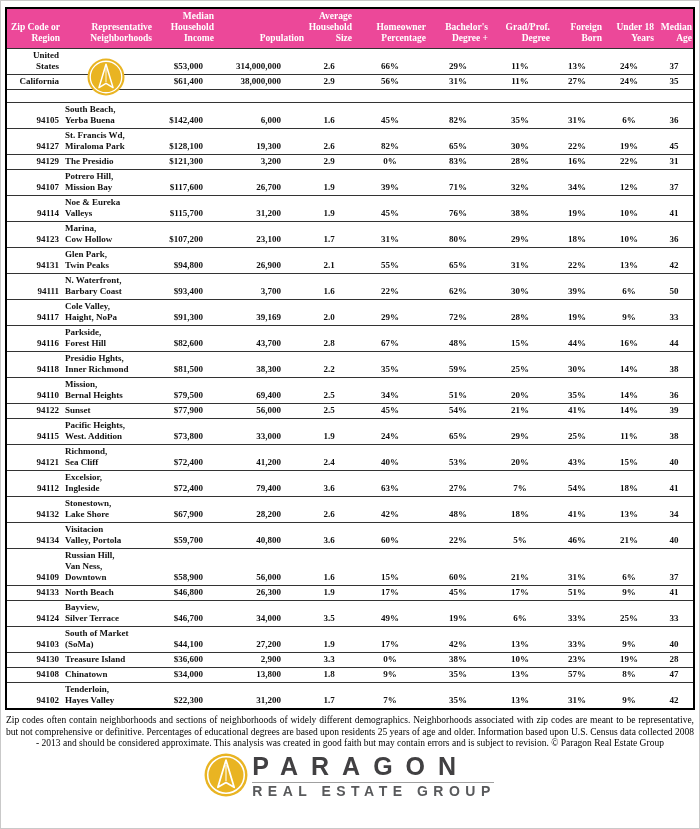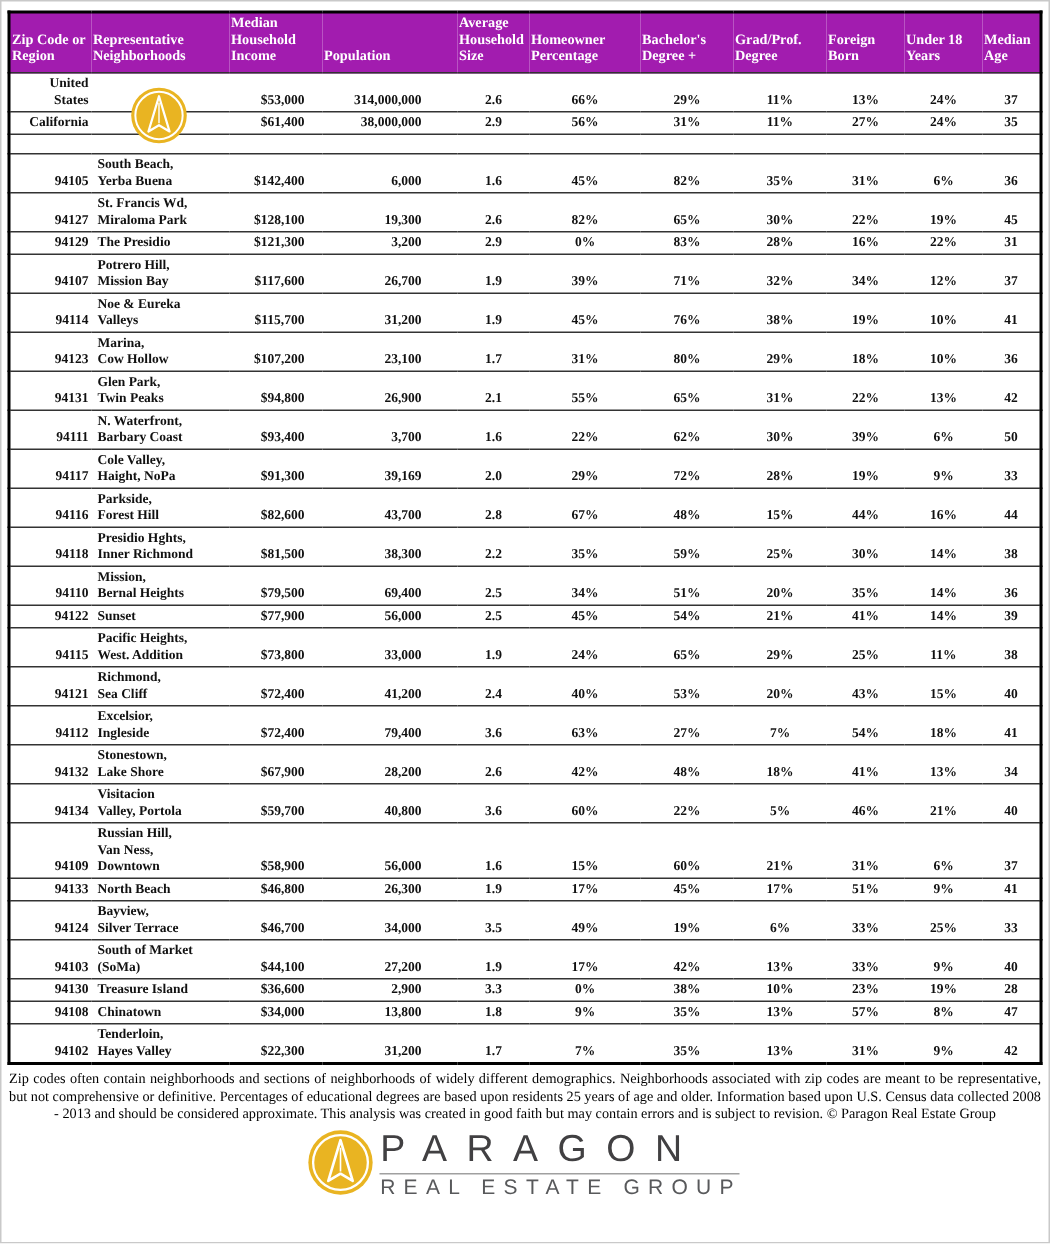--- a/index.html
+++ b/index.html
@@ -21,23 +21,23 @@
     width: 690px;
     border-collapse: collapse;
     table-layout: fixed;
     border: 2px solid #000;
   }
   col.c0 { width: 55px; }  col.c1 { width: 92px; }  col.c2 { width: 62px; }
   col.c3 { width: 90px; }  col.c4 { width: 48px; }  col.c5 { width: 74px; }
   col.c6 { width: 62px; }  col.c7 { width: 62px; }  col.c8 { width: 52px; }
   col.c9 { width: 52px; }  col.c10 { width: 39px; }
   thead th {
-    background: #a21caf; color: #fff;
+    background: #ec4899; color: #fff;
     font-weight: bold; font-size: 9.5px; line-height: 11px;
-    vertical-align: bottom; text-align: left;
+    vertical-align: bottom; text-align: right;
     height: 40px; padding: 2px 1px 4px 1px;
   }
   td {
     font-size: 9px; font-weight: bold; line-height: 11px;
     vertical-align: bottom;
     padding: 1px 2px 2px 2px;
     border-top: 1px solid #333;
     background: #fff;
     overflow: hidden;
   }
@@ -52,21 +52,21 @@
     width: 38px; height: 38px; pointer-events: none;
   }
   .footnote {
     width: 688px; margin: 5px auto 3px auto;
     font-size: 9.5px; line-height: 11.5px; font-weight: normal;
     text-align: justify; text-align-last: center;
     color: #000;
   }
   .logo {
     display: flex; justify-content: center; align-items: center;
-    gap: 4px; margin-top: 0;
+    gap: 4px; margin-top: 0; font-weight: bold;
   }
   .logo-icon svg { display: block; }
   .logo-text { display: inline-block; }
   .logo-name {
     font-family: "Liberation Sans", "DejaVu Sans", sans-serif;
     font-size: 25px; line-height: 25px; letter-spacing: 13px;
     color: #414042; white-space: nowrap;
   }
   .logo-divider { border-top: 1px solid #a0a0a0; margin: 3px 2px 3px 0; }
   .logo-tagline {

